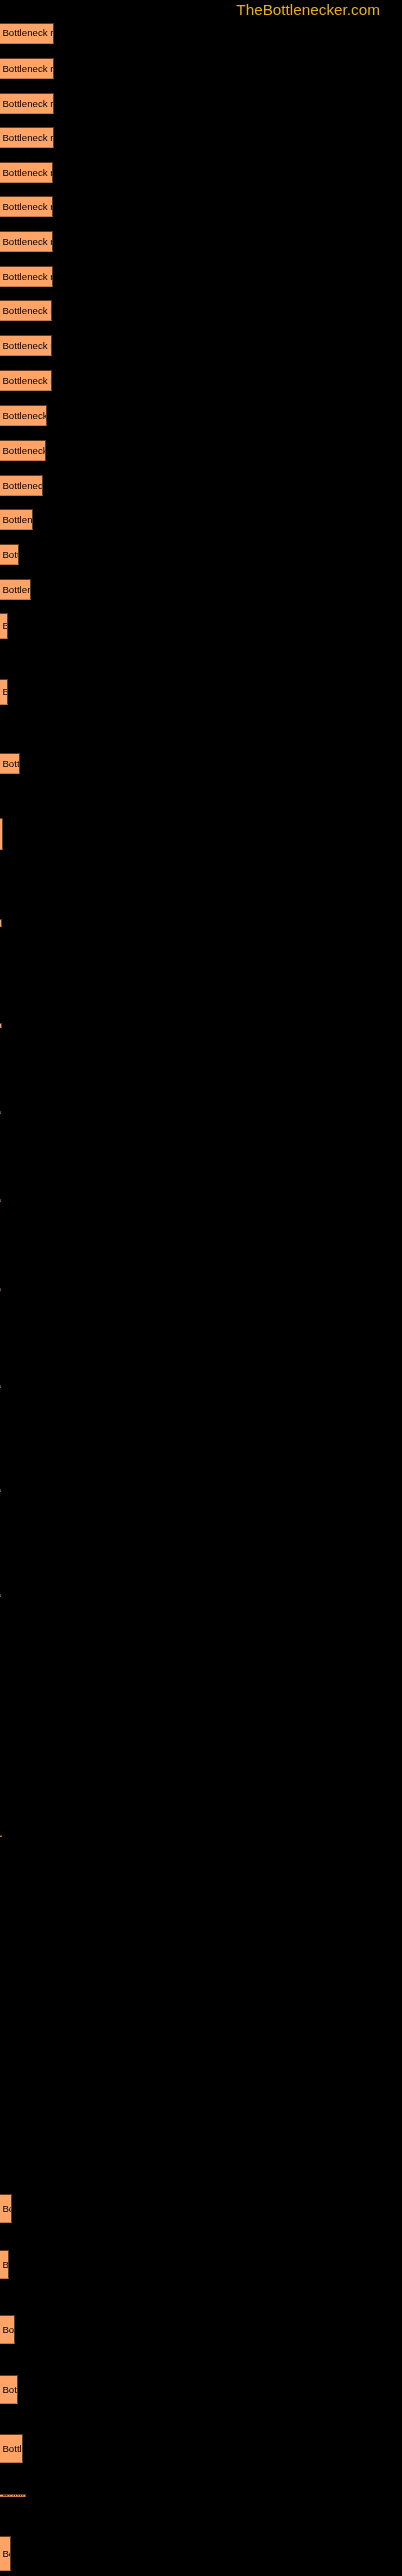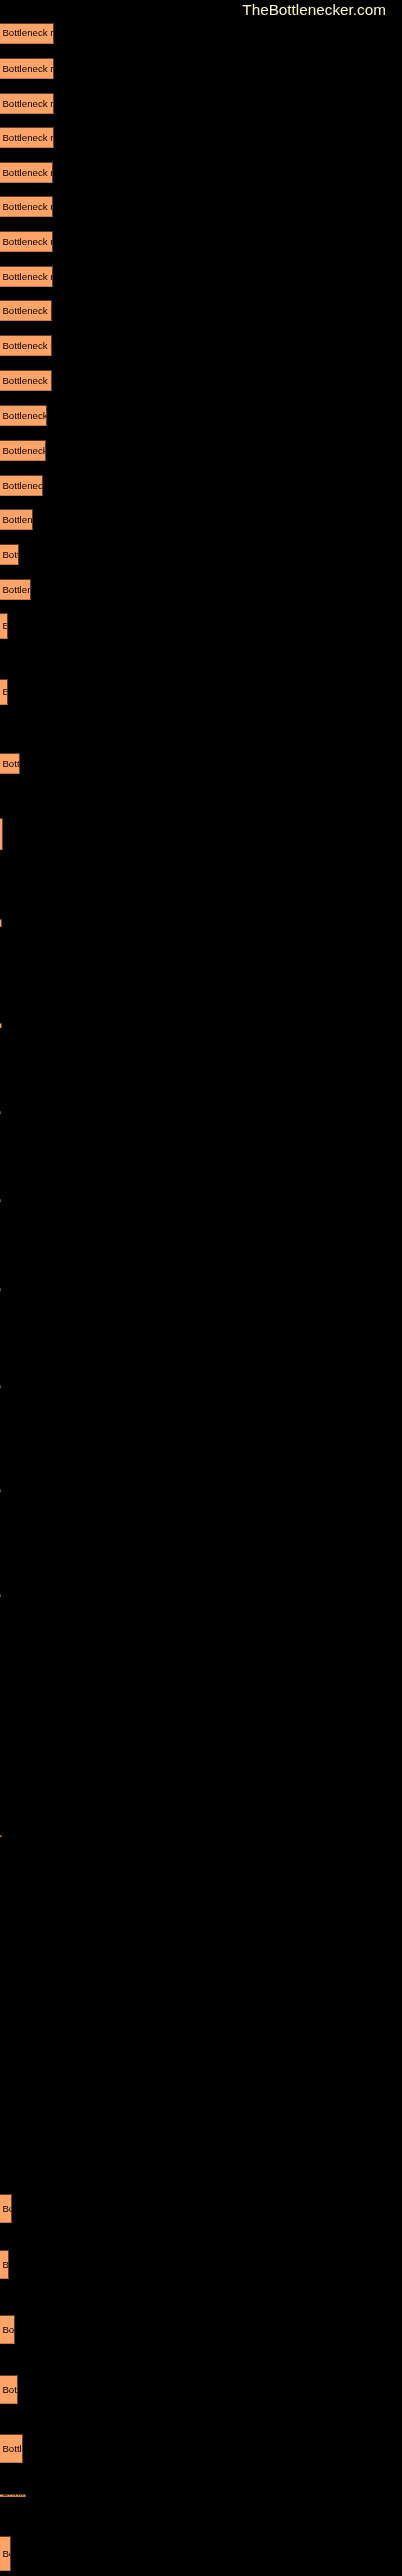--- a/index.html
+++ b/index.html
@@ -13,23 +13,23 @@
     position: relative;
     font-family: "Liberation Sans", sans-serif;
     overflow: hidden;
   }
   #site-title {
     position: absolute;
     top: 0px;
     left: 0;
     width: 403px;
     text-align: right;
-    padding-right: 17px;
+    padding-right: 23px;
     box-sizing: border-box;
-    color: #fef9c3;
+    color: #eab308;
     font-size: 15.3px;
     font-family: "Liberation Sans", sans-serif;
     letter-spacing: 0px;
     line-height: 19.3px;
     white-space: nowrap;
   }
   #chart {
     position: absolute;
     left: 0;
     top: 0;

